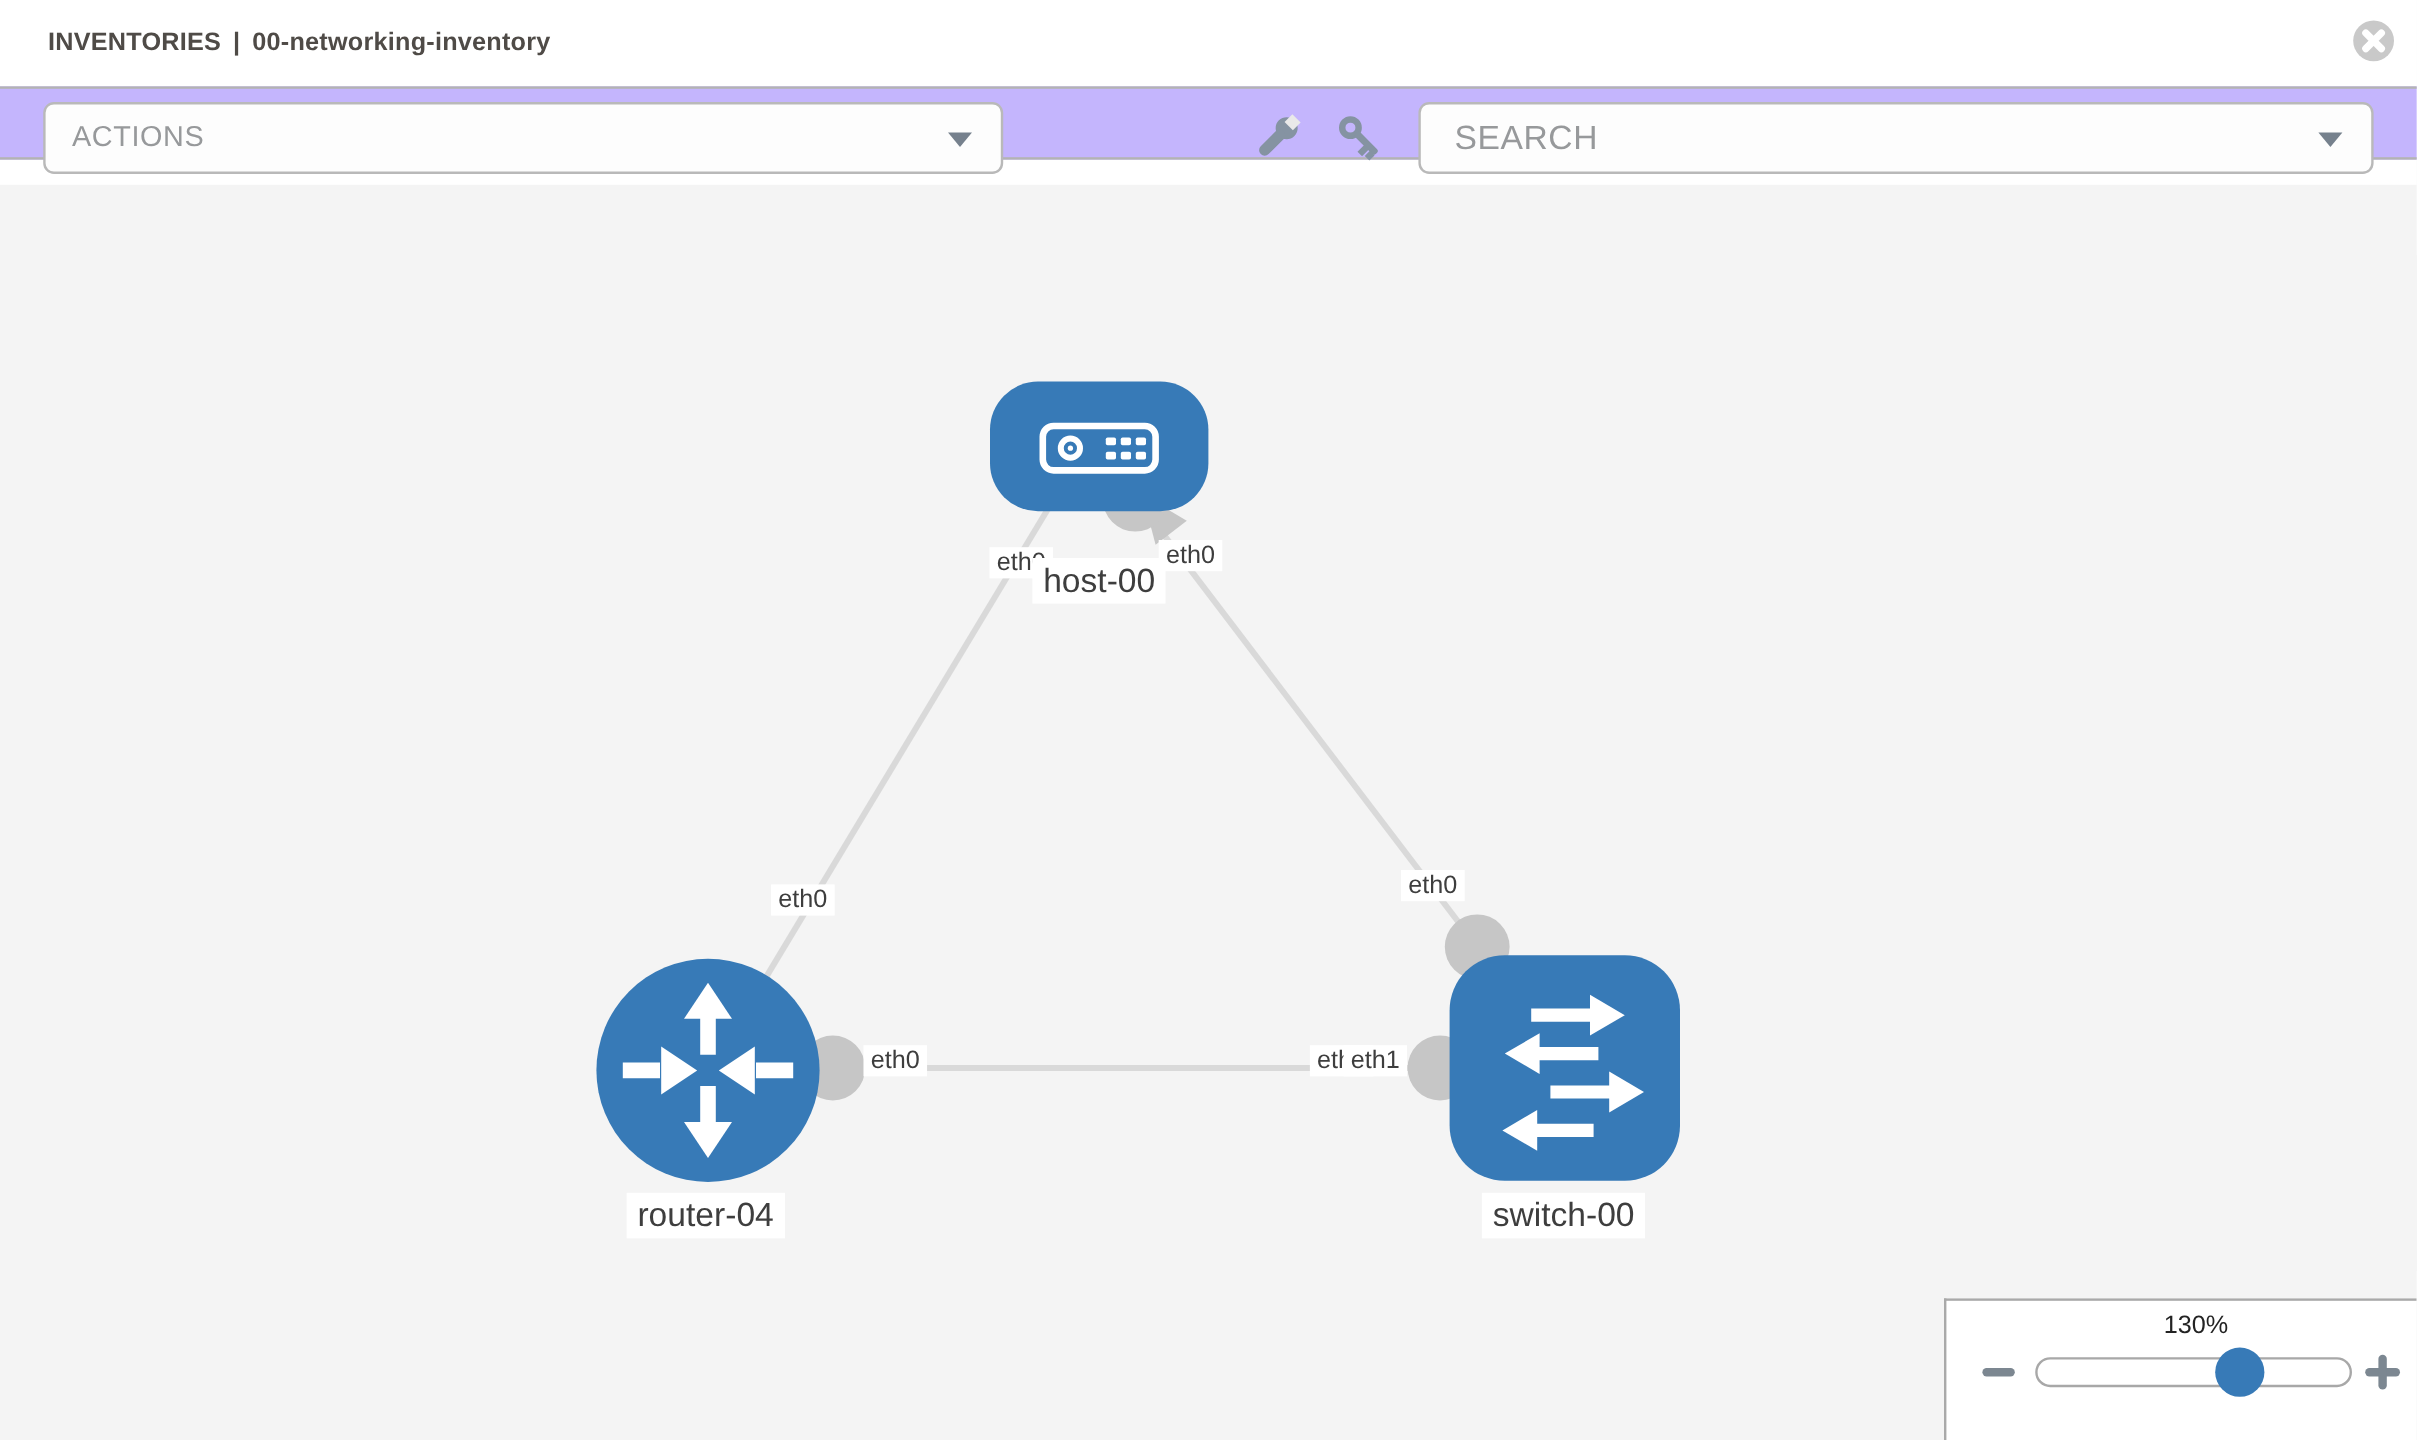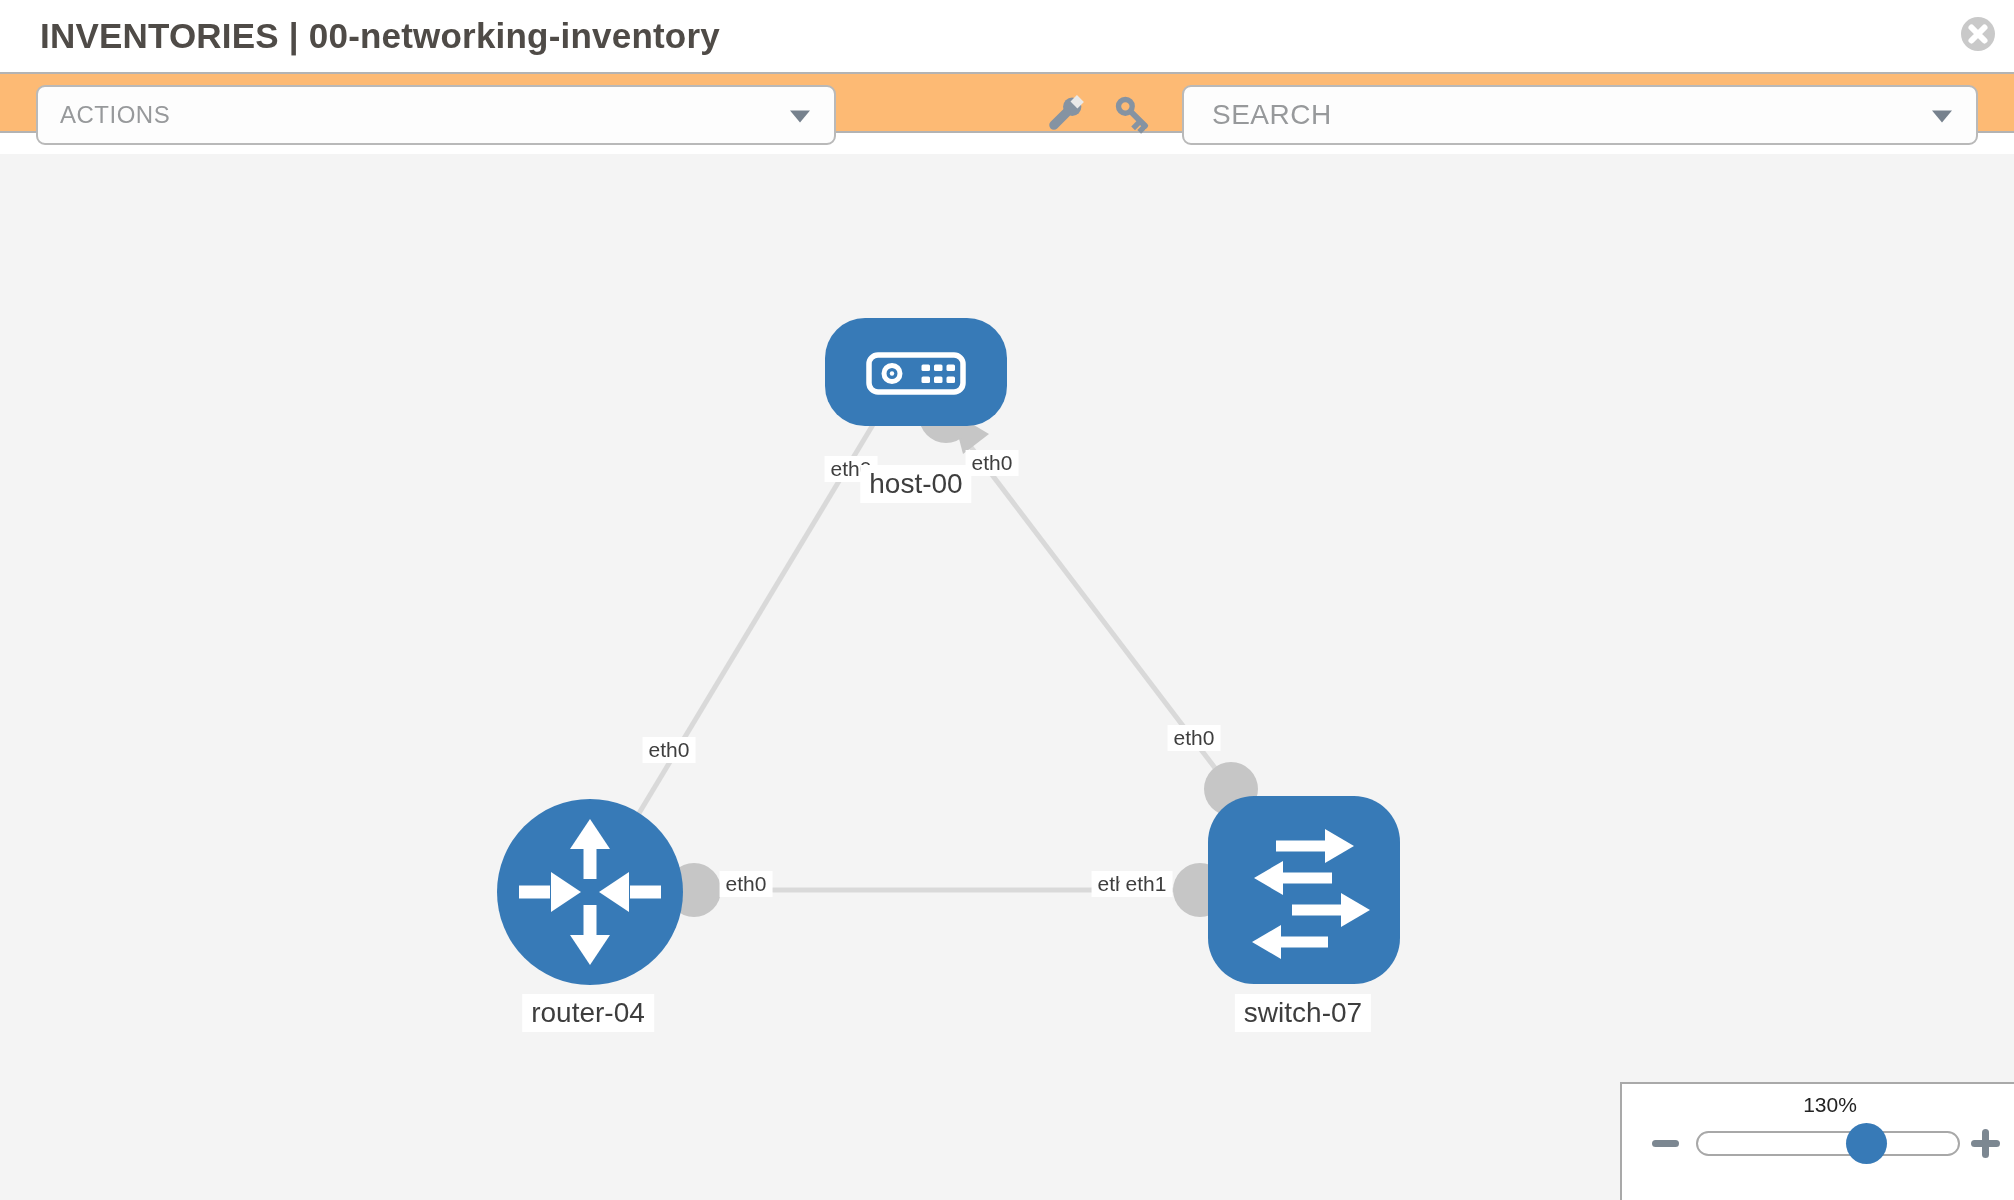--- a/index.html
+++ b/index.html
@@ -2,26 +2,26 @@
 <html><head>
 <meta charset="utf-8">
 <style>
   * { margin:0; padding:0; box-sizing:border-box; }
   html,body { width:2014px; height:1200px; }
   body { position:relative; font-family:"Liberation Sans", sans-serif; background:#ffffff; overflow:hidden; }
 
   
   .header { position:absolute; top:0; left:0; right:0; height:72px; background:#ffffff; }
   .title { position:absolute; left:40px; top:50%; transform:translateY(-50%);
-           font-size:35px; font-weight:bold; color:#4f4b47; letter-spacing:.2px; white-space:nowrap; }
+           font-size:21px; font-weight:bold; color:#4f4b47; letter-spacing:.2px; white-space:nowrap; }
   .title .sep { margin:0 10px; }
   .close-btn { position:absolute; right:18px; top:16px; width:36px; height:36px; cursor:pointer; }
 
   
-  .toolbar { position:absolute; top:72px; left:0; right:0; height:61px; background:#fdba74;
+  .toolbar { position:absolute; top:72px; left:0; right:0; height:61px; background:#c4b5fd;
              border-top:2px solid #b3b3b3; border-bottom:2px solid #b3b3b3; }
   .select { position:absolute; top:11px; height:60px; background:#fdfdfd;
             border:2px solid #b9b9b9; border-radius:9px; display:flex; align-items:center; }
   .actions-select { left:36px; width:800px; }
   .search-select  { left:1182px; width:796px; }
   .select-label { padding-left:22px; font-size:24px; color:#97999b; letter-spacing:.5px; }
   .search-input { border:none; outline:none; background:transparent; margin-left:28px;
                   font-family:inherit; font-size:28px; color:#5a5a5a; width:690px; letter-spacing:.5px; }
   .search-input::placeholder { color:#97999b; opacity:1; }
   .caret { position:absolute; right:24px; top:50%; transform:translateY(-38%); width:0; height:0;
@@ -167,21 +167,21 @@
   <span class="chip port-label" style="left: 851px; top: 315px;">eth0</span>
   <span class="chip port-label" style="left: 992px; top: 309px;">eth0</span>
   <span class="chip port-label" style="left: 669px; top: 596px;">eth0</span>
   <span class="chip port-label" style="left: 746px; top: 730px;">eth0</span>
   <span class="chip port-label" style="left: 1194px; top: 584px;">eth0</span>
   <span class="chip port-label" style="left: 1118px; top: 730px;">eth0</span>
   <span class="chip port-label" style="left: 1146px; top: 730px;">eth1</span>
 
   <span class="chip node-label" style="left: 916px; top: 303px; margin-top: 27px;">host-00</span>
   <span class="chip node-label" style="left: 588px; top: 859px;">router-04</span>
-  <span class="chip node-label" style="left: 1303px; top: 859px;">switch-07</span>
+  <span class="chip node-label" style="left: 1303px; top: 859px;">switch-00</span>
 
   <div class="zoom-panel">
     <div class="zoom-level">130%</div>
     <div class="zoom-minus"></div>
     <div class="zoom-track">
       <div class="zoom-thumb"></div>
     </div>
     <div class="zoom-plus">
       <div class="pbar-h"></div>
       <div class="pbar-v"></div>

